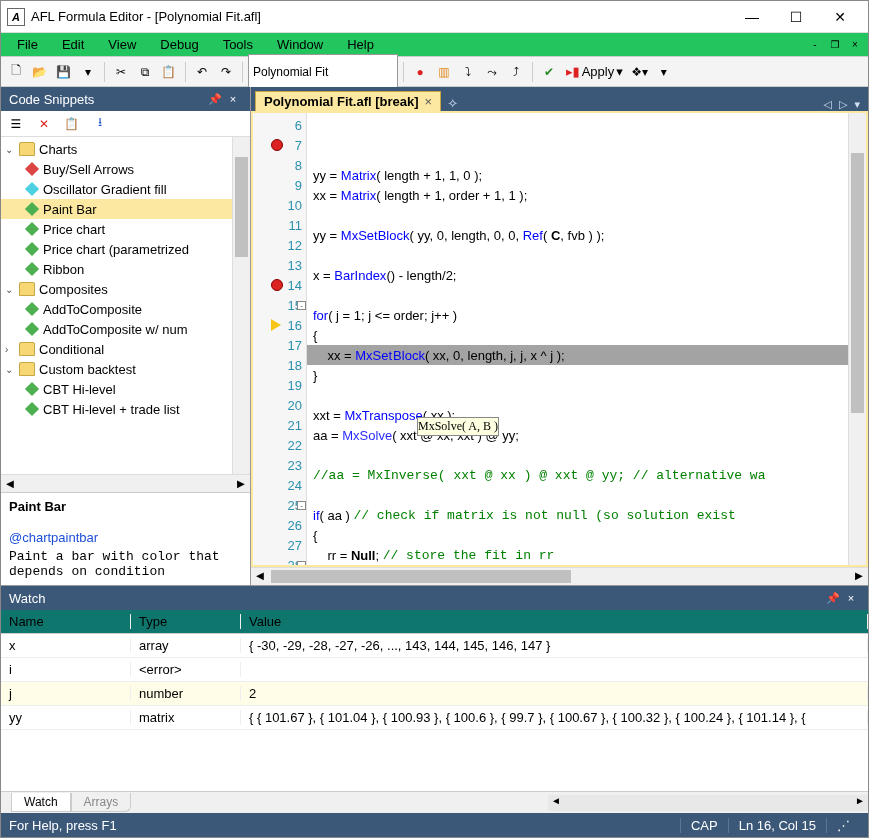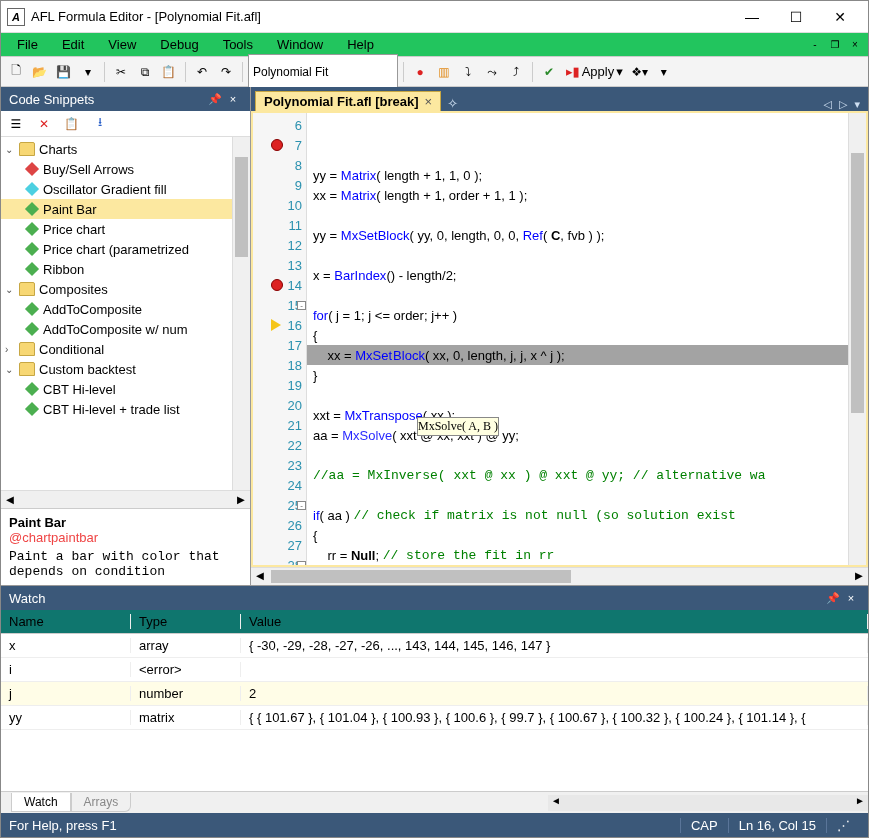--- a/index.html
+++ b/index.html
@@ -40,21 +40,21 @@
 .tree-row .folder-icon { width: 16px; height: 14px; background: #f7d774; border: 1px solid #c7a744; margin-right: 4px; border-radius: 2px 2px 0 0; }
 .tree-row .diamond { width: 10px; height: 10px; transform: rotate(45deg); margin: 0 6px 0 2px; }
 .d-red { background: #d44; } .d-cyan { background: #4dd0e1; } .d-green { background: #4caf50; }
 .tree-row.indent1 { padding-left: 10px; }
 .tree-vscroll { position: absolute; right: 0; top: 0; width: 18px; height: 100%; background: #f0f0f0; border-left: 1px solid #ddd; }
 .tree-vscroll .thumb { position: absolute; left: 2px; right: 2px; top: 20px; height: 100px; background: #c0c0c0; }
 .snip-hscroll { height: 18px; background: #f0f0f0; border-top: 1px solid #ddd; display: flex; align-items: center; }
 .snip-hscroll .sbtn { width: 18px; text-align: center; } .snip-hscroll .strack { flex:1; }
 .snip-desc { padding: 6px 8px; border-top: 1px solid #ccc; font-size: 12px; }
 .snip-desc .dtitle { font-weight: bold; }
-.snip-desc .did { color: #ef4444; }
+.snip-desc .did { color: #1d4ed8; margin-top: 16px; }
 .snip-desc .dtext { margin-top: 4px; font-family: Liberation Mono, monospace; }
 
 
 .editor-area { flex: 1; display: flex; flex-direction: column; background: #fff; }
 .doc-tabs { height: 24px; background: #3b5879; display: flex; align-items: flex-end; padding-left: 4px; }
 .doc-tab { background: #fce8a0; border: 1px solid #c7a744; border-bottom: none; padding: 2px 8px; display: flex; align-items: center; gap: 6px; font-weight: bold; font-size: 12px; }
 .doc-tab .close-x { font-weight: normal; color: #555; }
 .doc-tabs .navright { margin-left: auto; color: #cfe0f2; padding: 0 6px; font-size: 11px; letter-spacing: 2px; }
 .code-wrap { flex: 1; display: flex; overflow: hidden; position: relative; border: 2px solid #fce8a0; }
 .gutter { width: 54px; background: #f6f6f6; border-right: 1px solid #ddd; font-family: Consolas, monospace; font-size: 13px; color: #2b91af; padding-top: 2px; }

